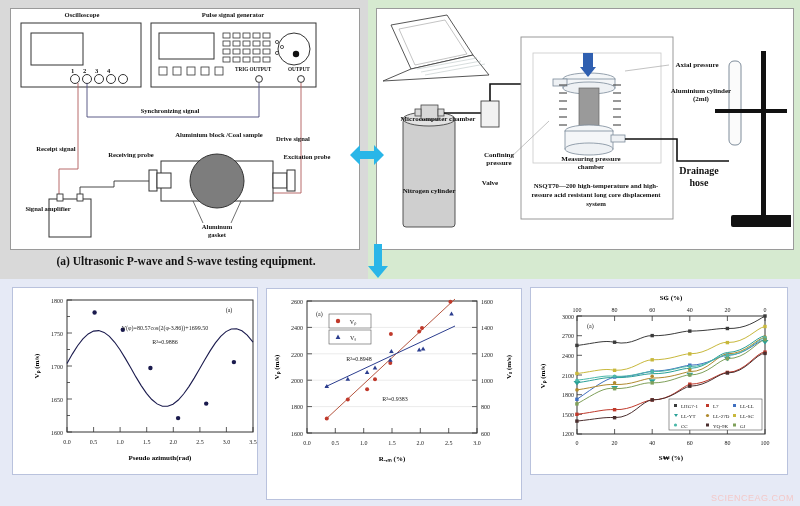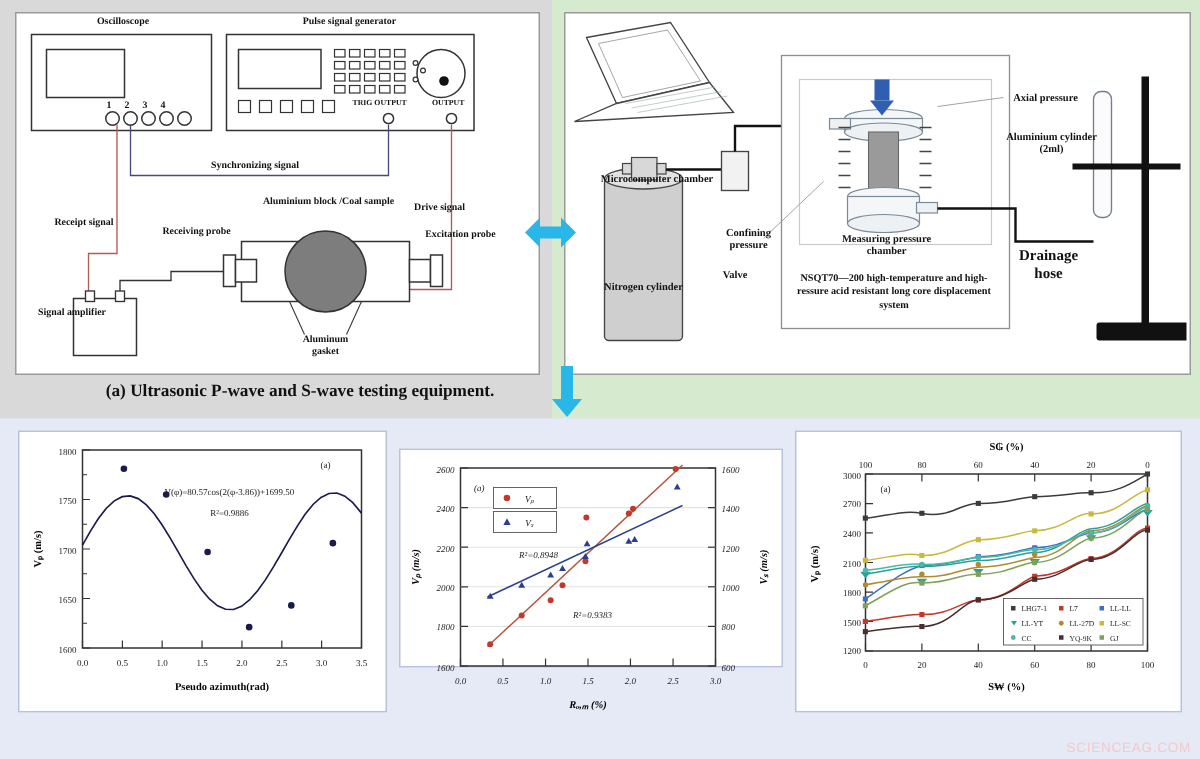--- a/index.html
+++ b/index.html
@@ -10,34 +10,34 @@
   .panel{position:absolute;box-sizing:border-box;}
   #panel-a{left:0;top:0;width:368px;height:279px;background:#d9d9d9;}
   #panel-b{left:368px;top:0;width:432px;height:279px;background:#d6ead0;}
   #panel-c{left:0;top:279px;width:800px;height:227px;background:#e6eaf6;}
 
   .inner-white{position:absolute;background:#ffffff;border:1px solid #9a9a9a;}
   #a-canvas{left:10px;top:8px;width:348px;height:240px;}
   #b-canvas{left:8px;top:8px;width:416px;height:240px;}
 
   .cap{position:absolute;width:100%;text-align:center;font-weight:bold;font-size:11.5px;color:#111;}
-  #cap-a{left:16px;top:255px;}
+  #cap-a{left:2px;top:255px;}
   #cap-b{left:0;top:255px;}
   #cap-c{left:0;top:200px;font-size:12.5px;}
   .lbl{position:absolute;font-size:6.6px;font-weight:bold;color:#111;text-align:center;line-height:1.15;white-space:nowrap;}
   .lbl.wrap{white-space:normal;}
 
   
   .arrow-h{position:absolute;width:34px;height:26px;}
   .arrow-v{position:absolute;width:26px;height:34px;}
 
   
   .chart{position:absolute;background:#fff;border:1px solid #b9c2dd;box-sizing:border-box;}
-  #chart1{left:12px;top:8px;width:246px;height:188px;}
-  #chart2{left:266px;top:20px;width:256px;height:146px;font-style:italic;}
+  #chart1{left:12px;top:8px;width:246px;height:188px;padding-left:12px;}
+  #chart2{left:266px;top:9px;width:256px;height:212px;}
   #chart3{left:530px;top:8px;width:258px;height:188px;}
   .chart svg{display:block;}
   .axttl{font-size:7px;font-weight:bold;font-family:"Liberation Serif",serif;}
   .tk{font-size:6px;font-family:"Liberation Serif",serif;fill:#222;}
   .ann{font-size:6px;font-family:"Liberation Serif",serif;fill:#222;}
 
   .watermark{position:absolute;right:6px;bottom:3px;font-size:9px;color:#f3c9c9;letter-spacing:.5px;font-family:"Liberation Sans",sans-serif;}
 </style>
 </head>
 <body>

